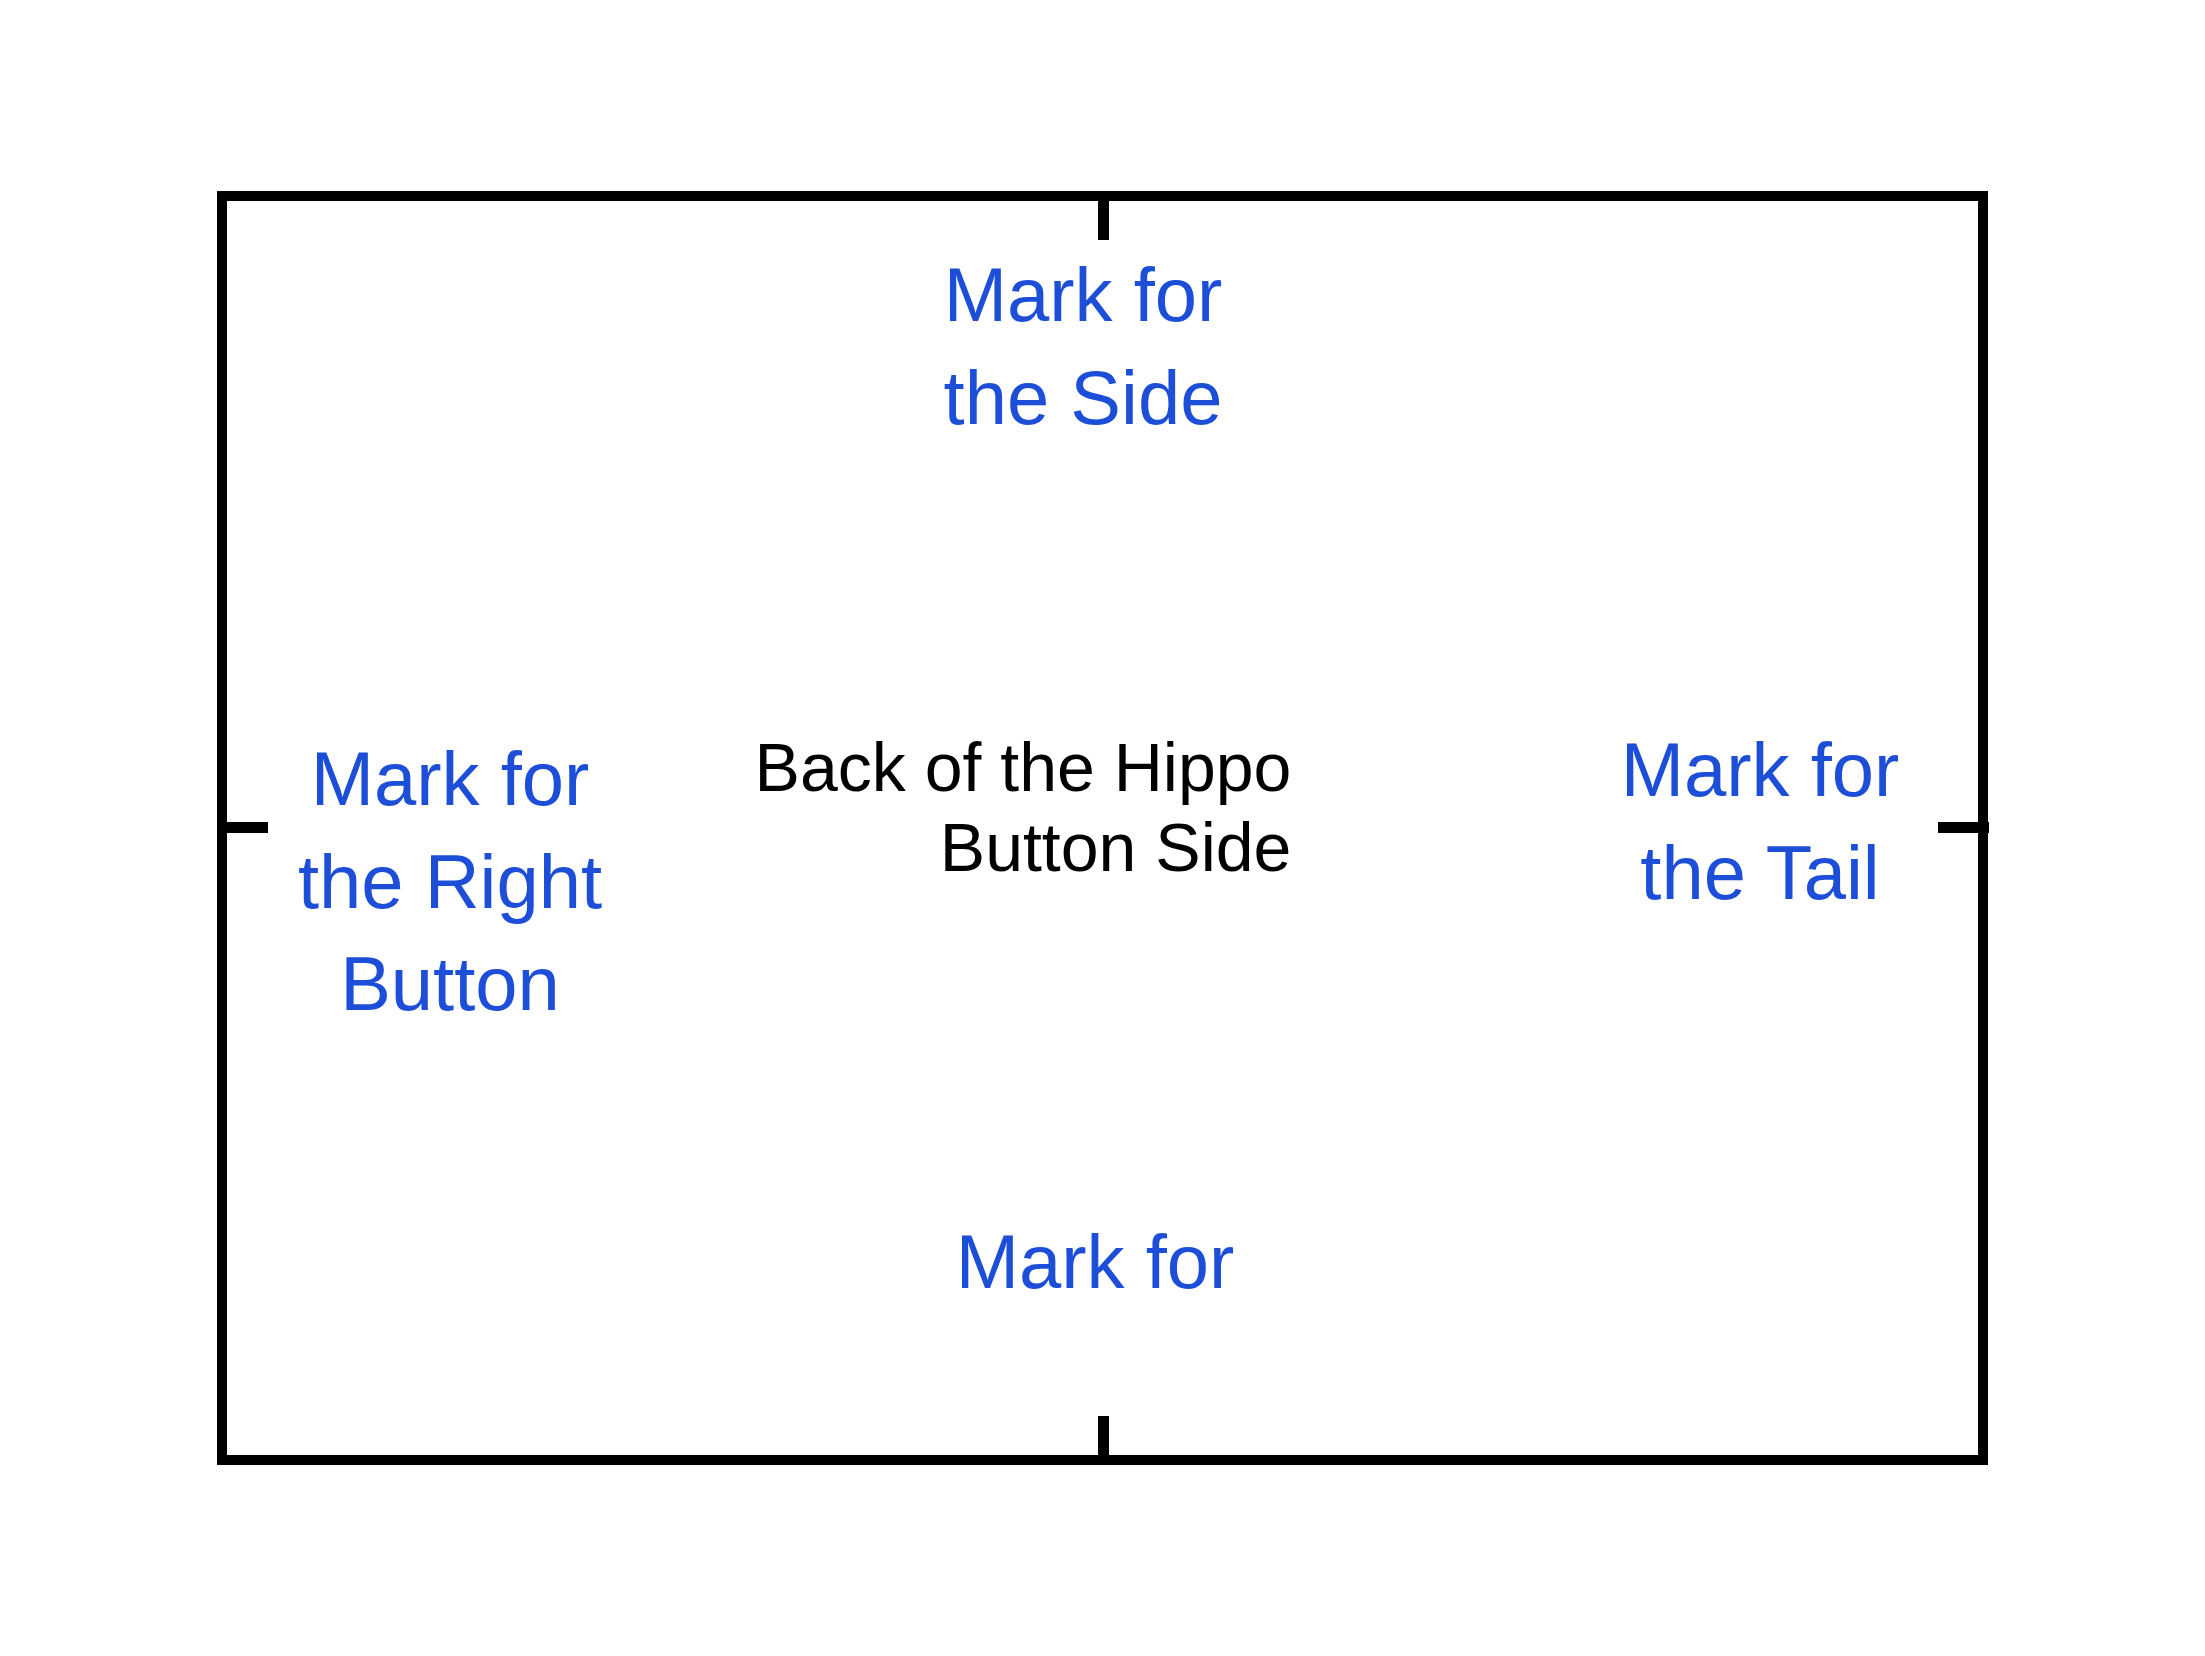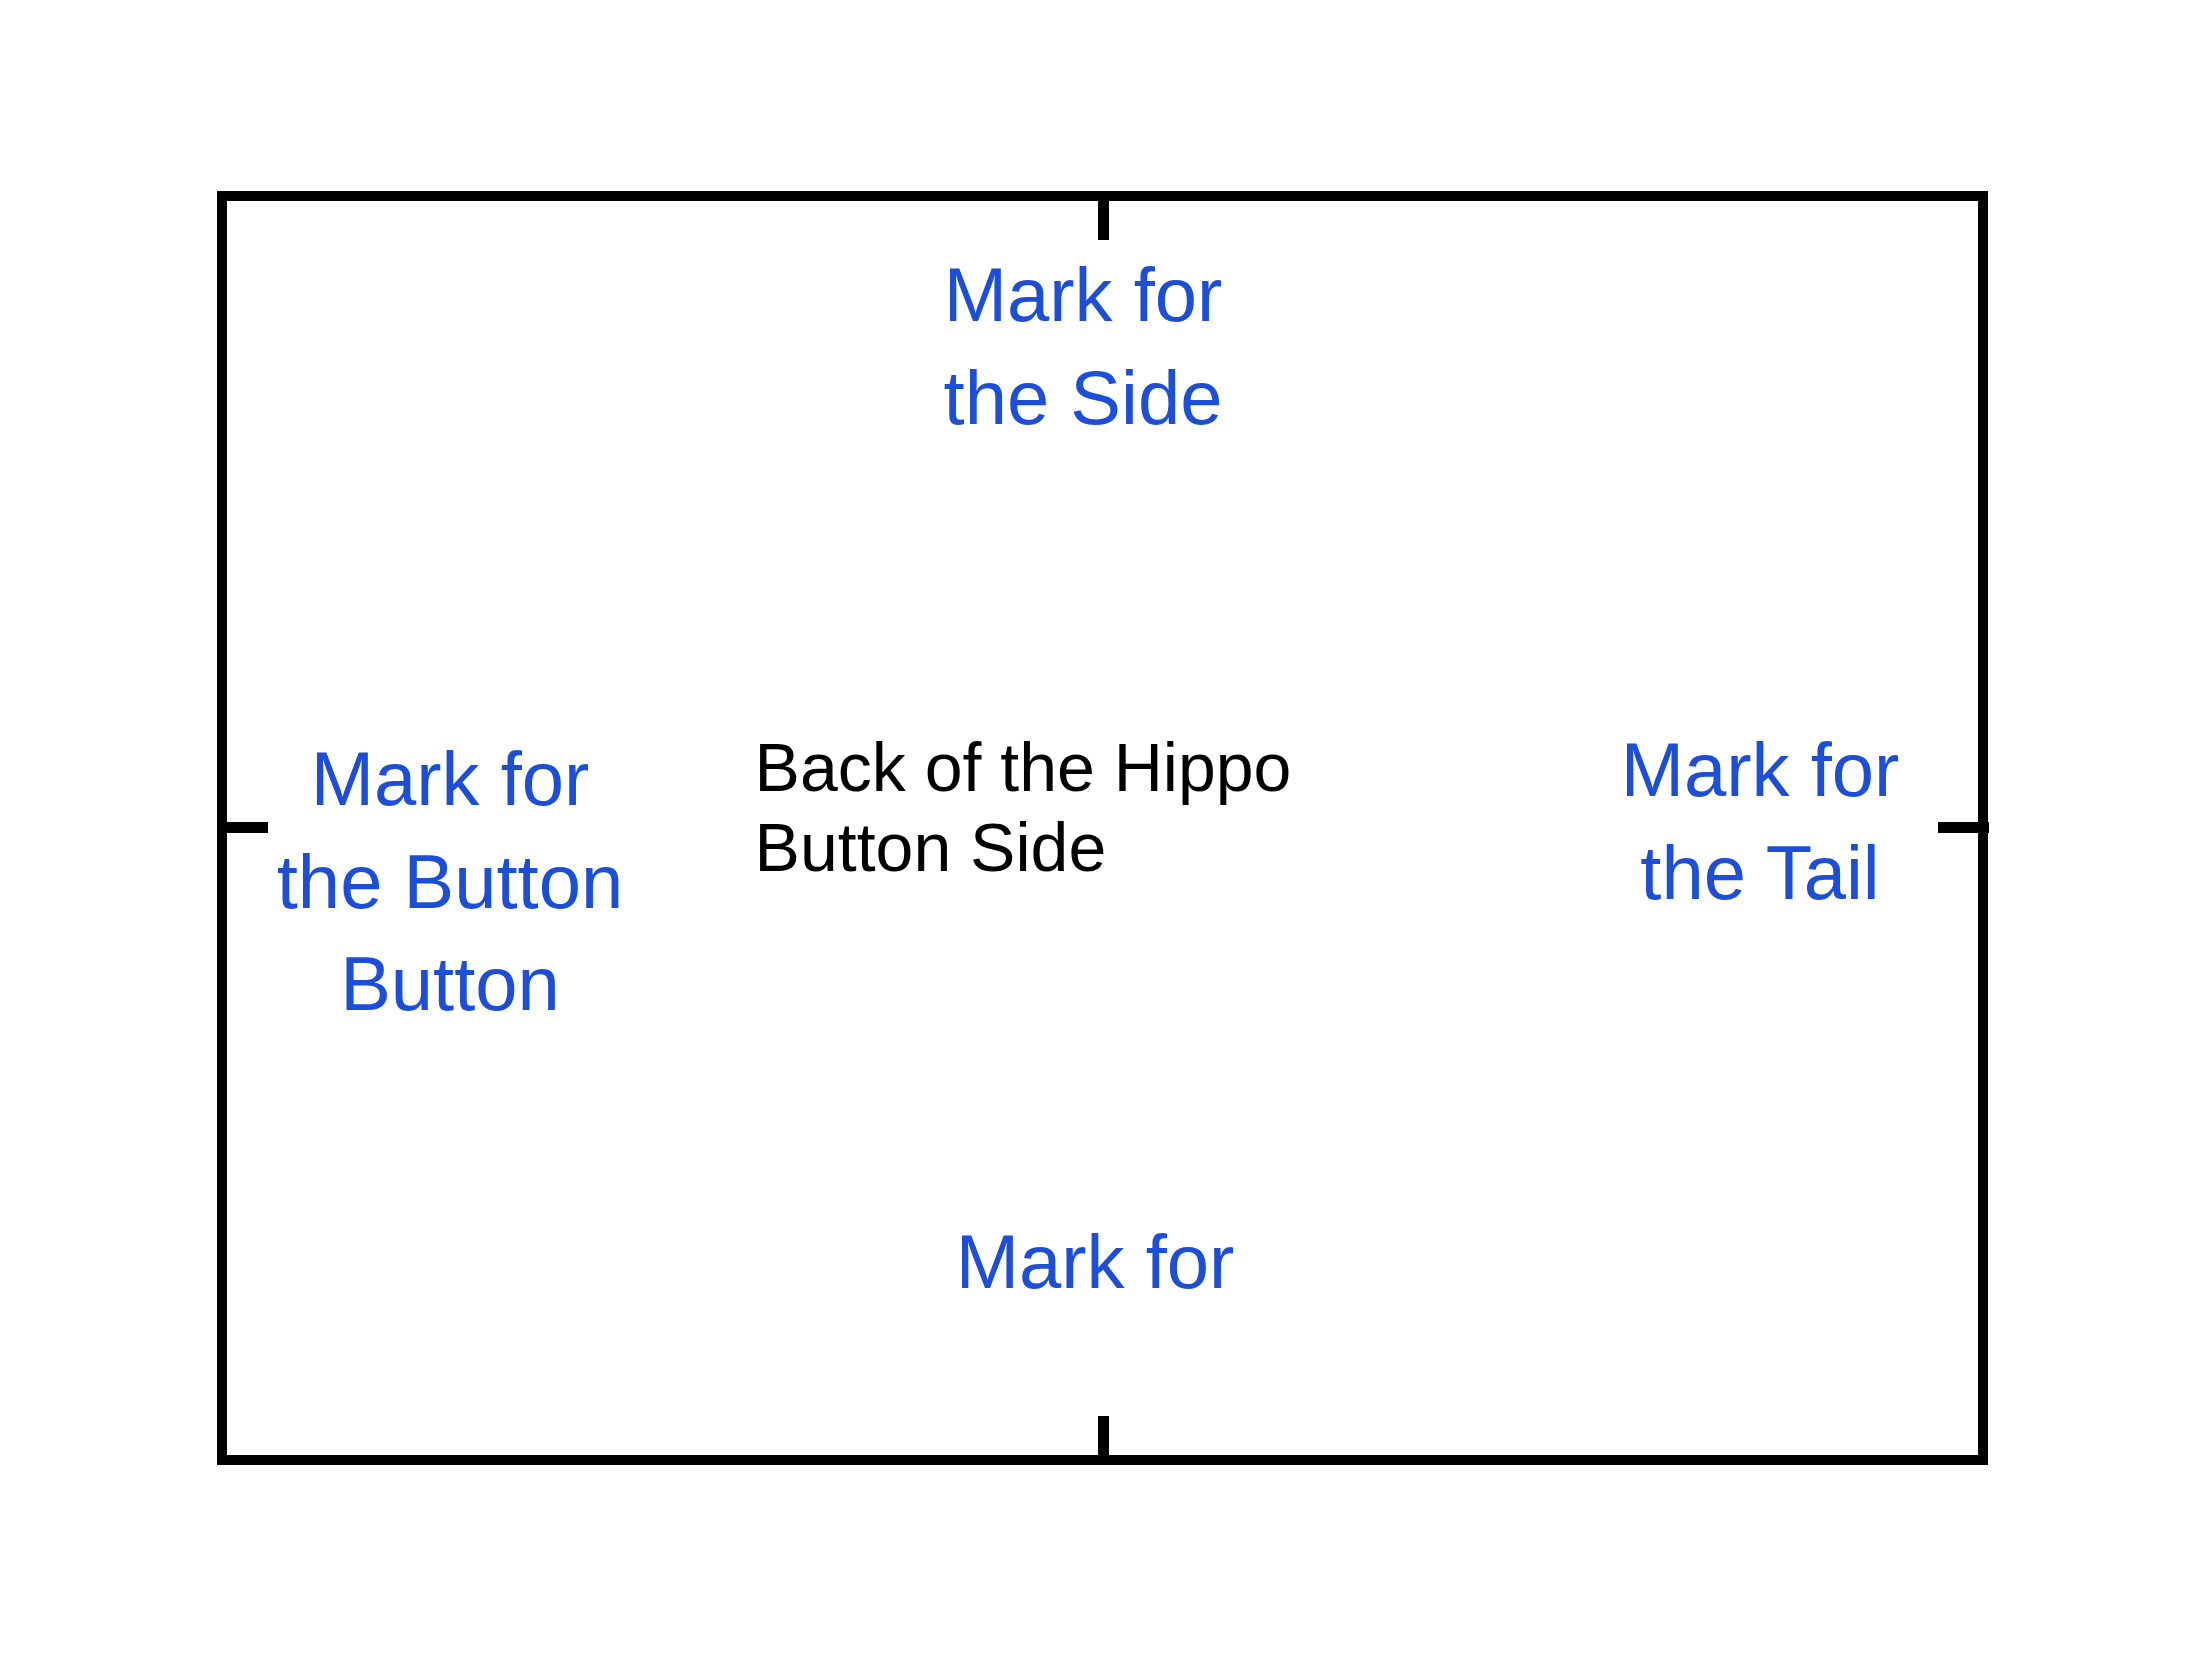--- a/index.html
+++ b/index.html
@@ -46,21 +46,21 @@
   .label-top    { left: 1083px; top: 244px; }
   .label-left   { left: 450px;  top: 728px; }
   .label-right  { left: 1760px; top: 719px; }
   .label-bottom { left: 1095px; top: 1211px; }
 
   .center-note {
     position: absolute;
     left: 1023px;
     top: 728px;
     transform: translateX(-50%);
-    text-align: left;
+    text-align: right;
     font-size: 68px;
     line-height: 1.17;
     white-space: nowrap;
     color: #000000;
   }
   .center-note span { display: block; }
 </style>
 </head>
 <body>
 
@@ -73,21 +73,21 @@
   <div class="tick tick-left"></div>
   <div class="tick tick-right"></div>
 
   <div class="label label-top">
     <span>Mark for</span>
     <span>the Side</span>
   </div>
 
   <div class="label label-left">
     <span>Mark for</span>
-    <span>the Button</span>
+    <span>the Right</span>
     <span>Button</span>
   </div>
 
   <div class="center-note">
     <span>Back of the Hippo</span>
     <span>Button Side</span>
   </div>
 
   <div class="label label-right">
     <span>Mark for</span>

